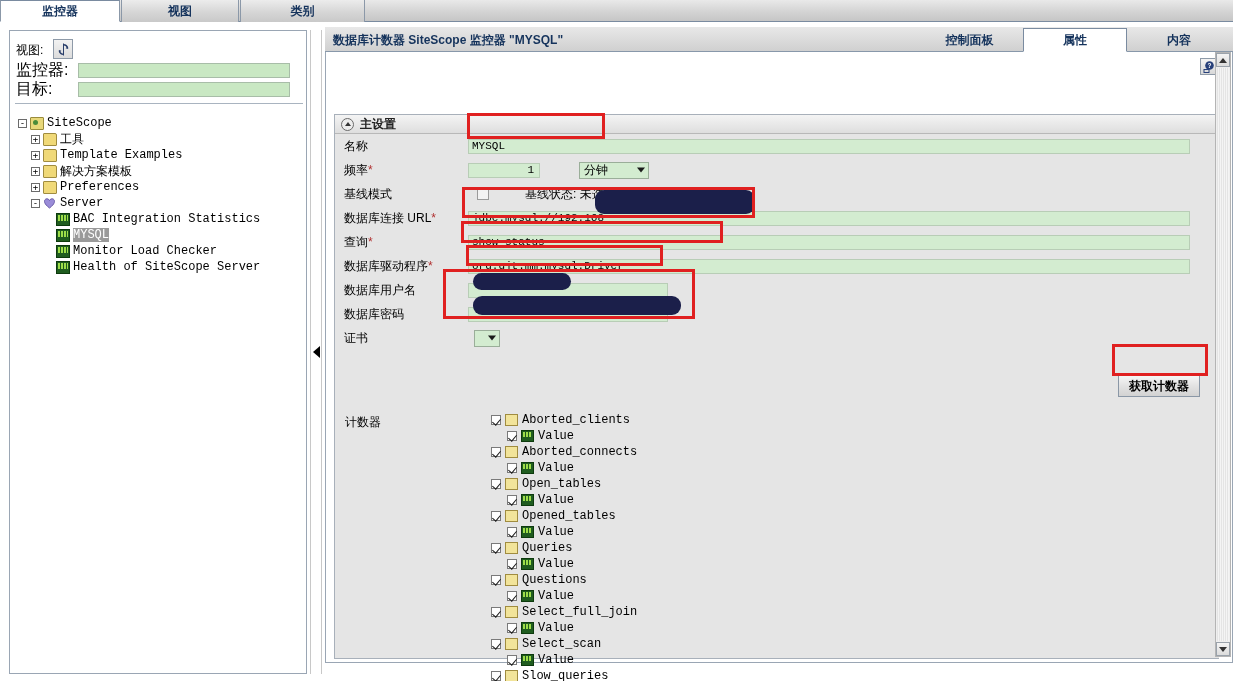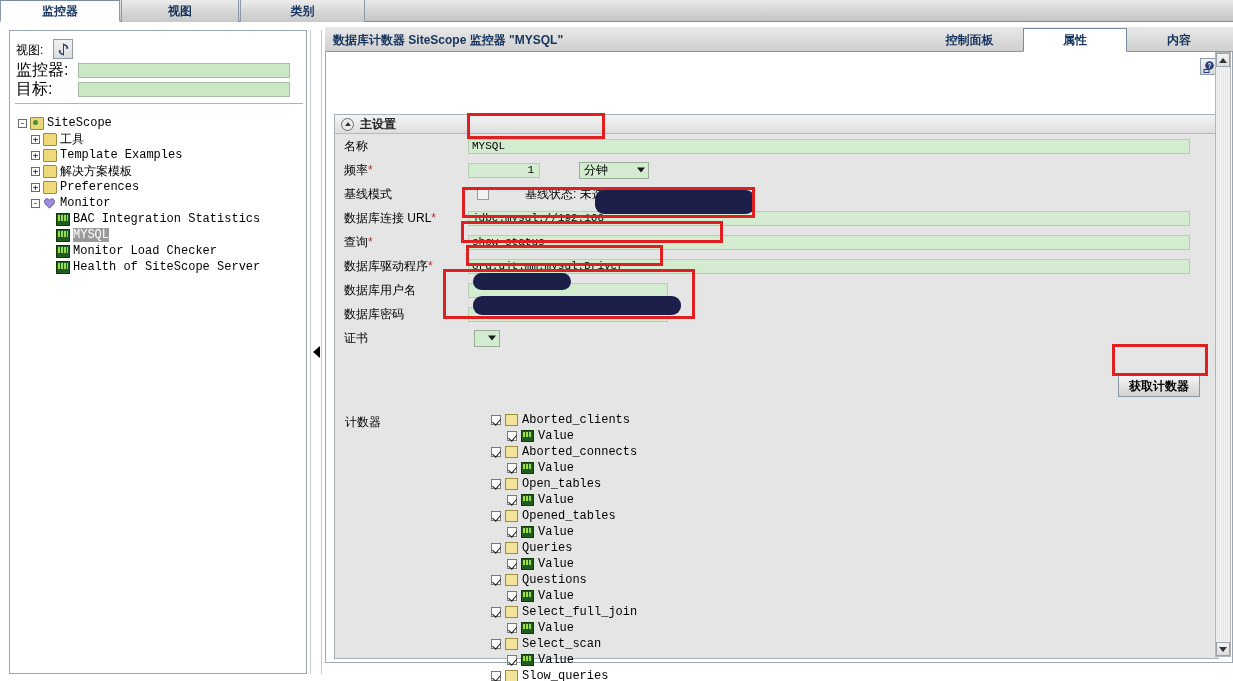--- a/index.html
+++ b/index.html
@@ -345,21 +345,21 @@
           <span class="ticon ico-folder"></span>
           <span class="tlabel">Preferences</span>
         </div>
         <div class="tnode" style="padding-left: 13px;">
           <span class="tbox">-</span>
           <span class="ticon">
             <svg width="13" height="12" viewBox="0 0 13 12">
               <path d="M6.5 11 C1 7 0.6 3.6 2.6 2.2 C4.2 1.1 6 2.3 6.5 3.5 C7 2.3 8.8 1.1 10.4 2.2 C12.4 3.6 12 7 6.5 11 Z" fill="#9a8cd8" stroke="#6a5ca8"></path>
             </svg>
           </span>
-          <span class="tlabel">Monitor</span>
+          <span class="tlabel">Server</span>
         </div>
         <div class="tnode" style="padding-left: 26px;">
           <span class="tbox blank"></span>
           <span class="ticon ico-monitor"></span>
           <span class="tlabel">BAC Integration Statistics</span>
         </div>
         <div class="tnode" style="padding-left: 26px;">
           <span class="tbox blank"></span>
           <span class="ticon ico-monitor"></span>
           <span class="tlabel sel">MYSQL</span>

